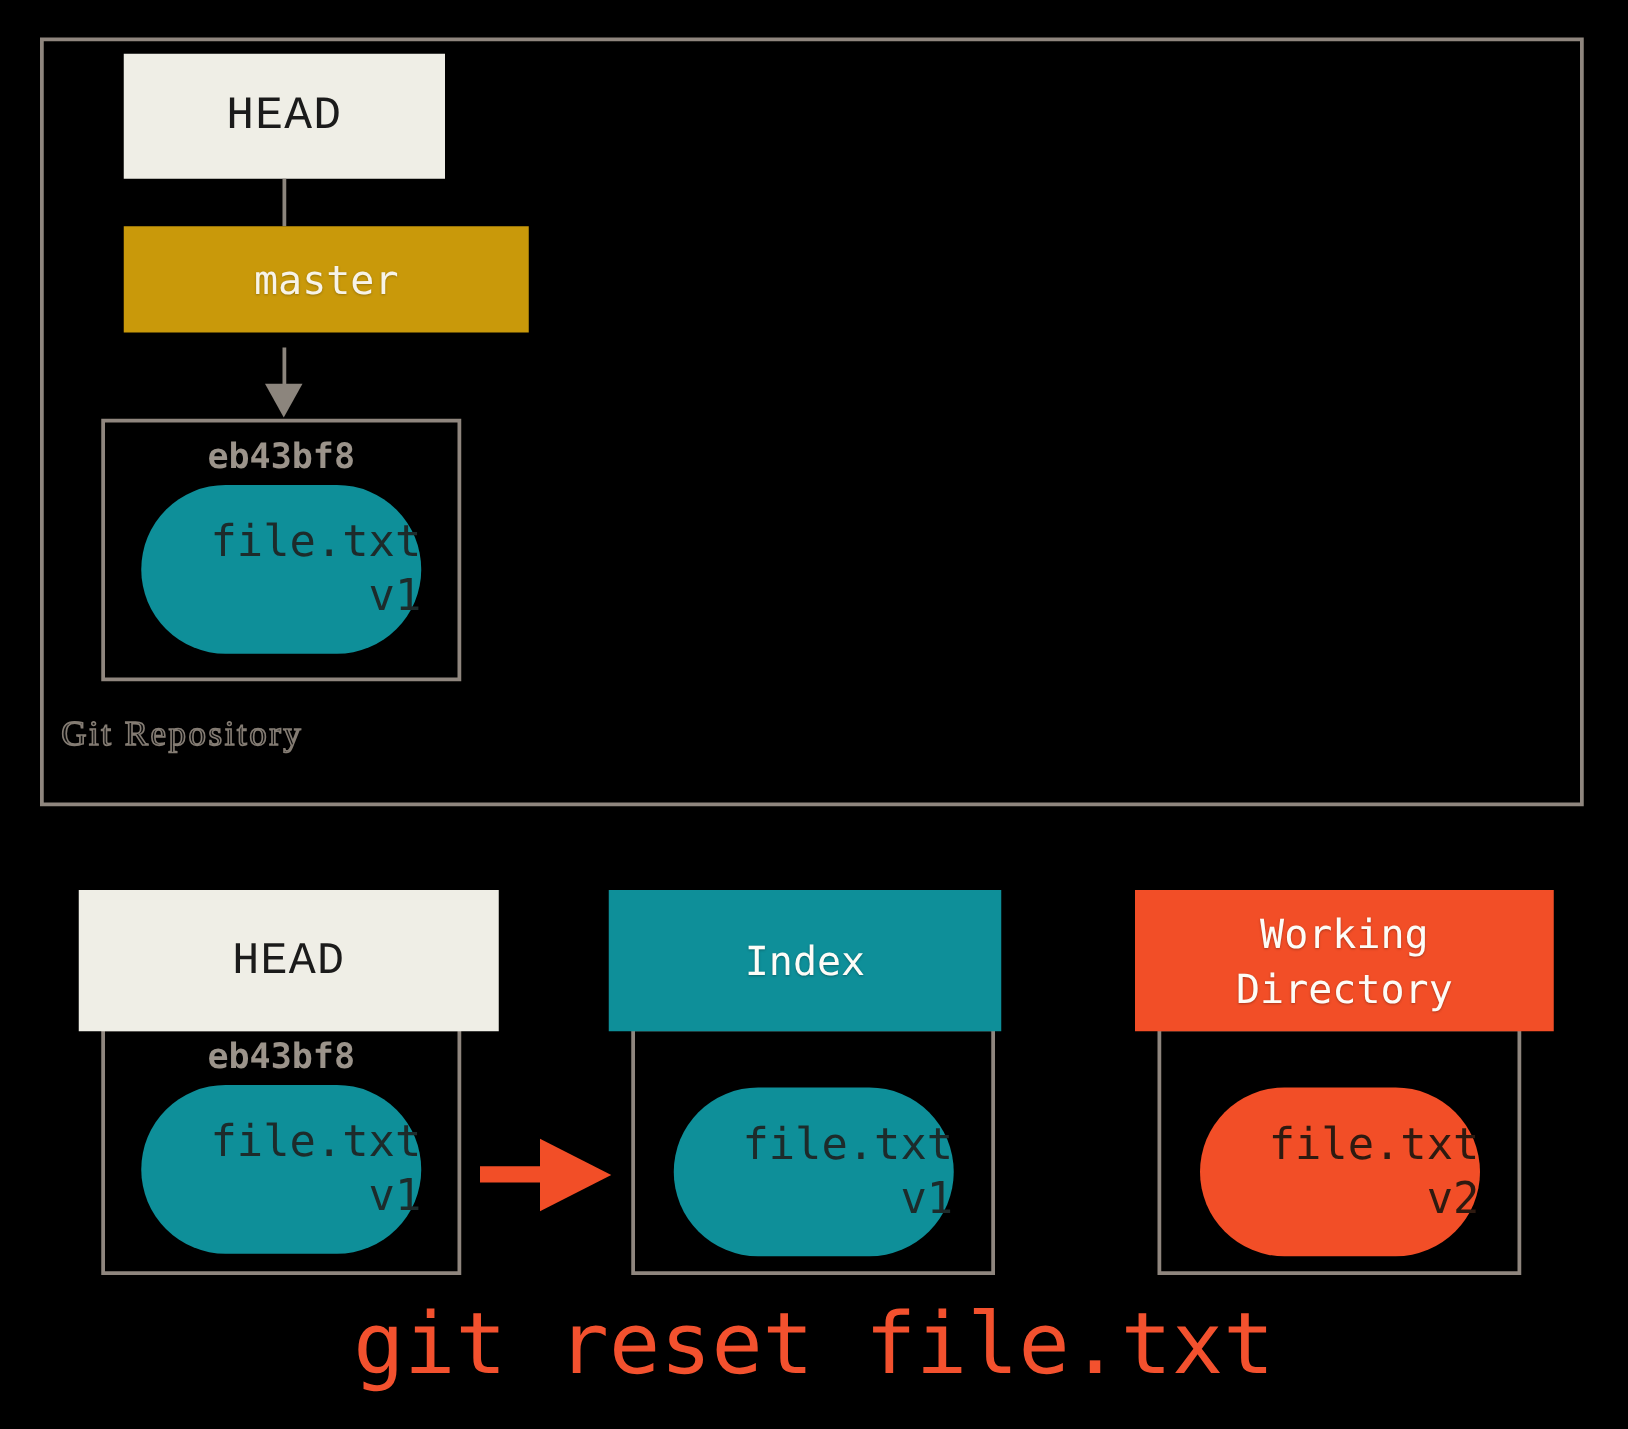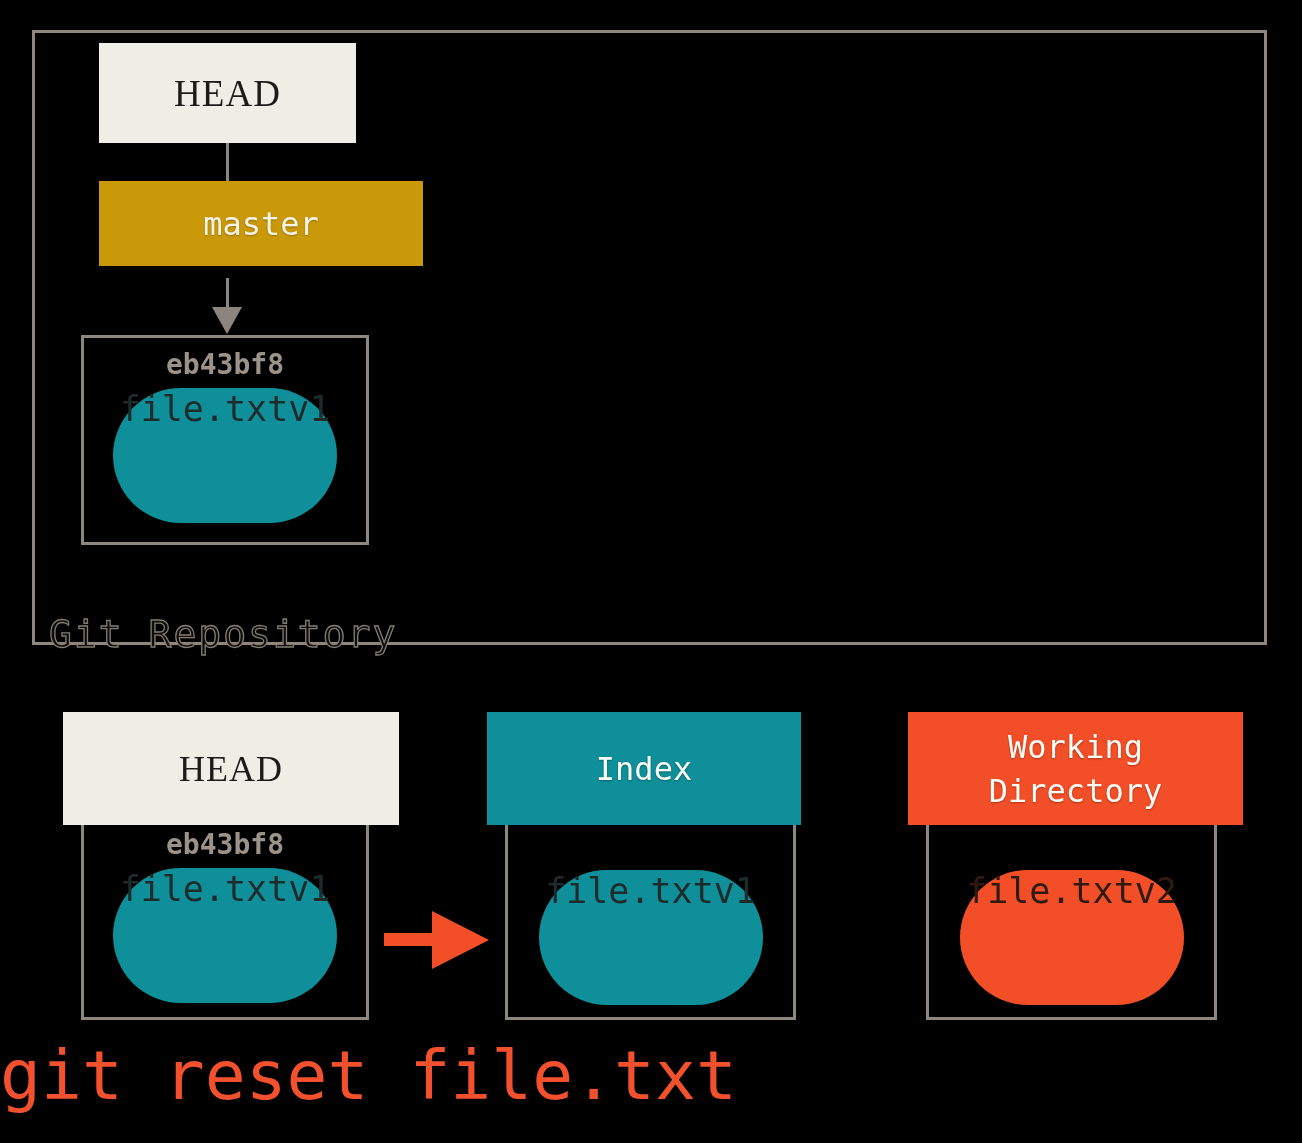--- a/index.html
+++ b/index.html
@@ -16,45 +16,45 @@
   }
   *{margin:0;padding:0;box-sizing:border-box;}
   html,body{background:#000;}
   .stage{
     position:relative;width:1302px;height:1143px;background:var(--background);
     overflow:hidden;
     font-family:"DejaVu Sans Mono","Liberation Mono",monospace;
   }
   .abs{position:absolute;}
   .flexc{display:flex;align-items:center;justify-content:center;}
-  .sans{font-family:Liberation Serif, serif;}
+  .sans{font-family:Liberation Mono, monospace;}
 
   
   .repo-box{left:32px;top:30px;width:1235px;height:615px;border:3px solid var(--border);}
   .head-box-top{left:99px;top:43px;width:257px;height:100px;background:var(--offwhite);
     font-size:37px;letter-spacing:1px;color:var(--dark-text);}
   .line-v{width:3px;background:var(--gray-line);}
   .line-head-master{left:226px;top:143px;height:38px;}
   .master-box{left:99px;top:181px;width:324px;height:85px;background:var(--gold);
     font-size:32px;color:#f7f3e8;text-shadow:0 1px 2px rgba(0,0,0,.25);}
   .line-master-commit{left:226px;top:278px;height:31px;}
   .arrowhead-down{left:212px;top:307px;width:0;height:0;
     border-left:15px solid transparent;border-right:15px solid transparent;
     border-top:27px solid var(--gray-line);}
   .commit-box{left:81px;top:335px;width:288px;height:210px;border:3px solid var(--border);
     text-align:center;}
   .hash-label{margin-top:10px;font-size:28px;color:var(--hash-text);
     text-shadow:0 1px 1px rgba(0,0,0,.7);font-weight:bold;}
   .blob{width:224px;height:135px;border-radius:68px;margin:7px auto 0;
-    display:flex;flex-direction:row;align-items:flex-start;justify-content:center;
+    display:flex;flex-direction:column;align-items:flex-end;justify-content:center;
     font-size:35px;line-height:1.22;}
   .blob.teal{background:var(--teal);color:#1d2b2b;}
   .blob.orange{background:var(--orange);color:#2e1a10;}
-  .repo-label{left:49px;top:612px;font-size:38px;color:#0c0c0c;
-    -webkit-text-stroke:1.3px #847c73;letter-spacing:2px;}
+  .repo-label{left:49px;top:572px;font-size:28px;color:#0c0c0c;
+    -webkit-text-stroke:1.3px #847c73;letter-spacing:2px;font-family:Liberation Serif, serif;}
 
   
   .col-header{top:712px;height:113px;z-index:2;font-size:32px;}
   .col-header.head{left:63px;width:336px;background:var(--offwhite);
     font-size:36px;letter-spacing:1px;color:var(--dark-text);}
   .col-header.index{left:487px;width:314px;background:var(--teal);color:#fdfcf7;
     text-shadow:0 1px 2px rgba(0,0,0,.3);}
   .col-header.wd{left:908px;width:335px;background:var(--orange);color:#fdfcf7;
     text-shadow:0 1px 2px rgba(0,0,0,.3);text-align:center;line-height:44px;}
   .col-box{top:822px;height:198px;border:3px solid var(--border);text-align:center;z-index:1;}
@@ -65,21 +65,21 @@
   .col-box.head .blob{margin-top:7px;}
   .col-box.index .blob,.col-box.wd .blob{margin-top:45px;}
 
   
   .red-arrow-shaft{left:384px;top:933px;width:50px;height:13px;background:var(--orange);}
   .red-arrow-head{left:432px;top:911px;width:0;height:0;
     border-top:29px solid transparent;border-bottom:29px solid transparent;
     border-left:57px solid var(--orange);}
 
   
-  .caption{left:0;top:1036px;width:100%;font-size:68px;
+  .caption{left:0;top:1036px;width:100%;text-align:center;font-size:68px;
     color:var(--accent-red);}
 </style>
 </head>
 <body>
 
 <div class="stage">
 
   <div class="abs repo-box"></div>
 
   <div class="abs flexc sans head-box-top">

